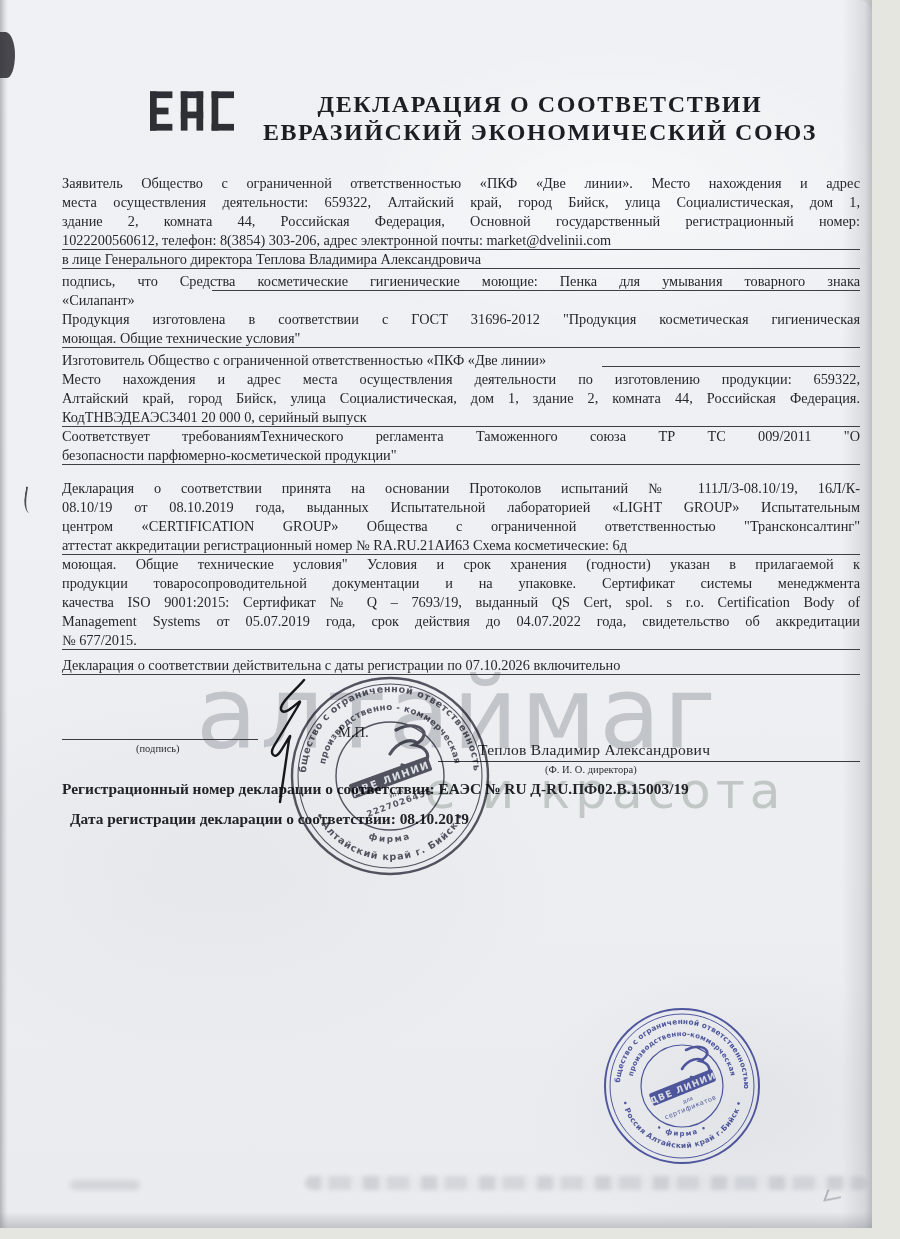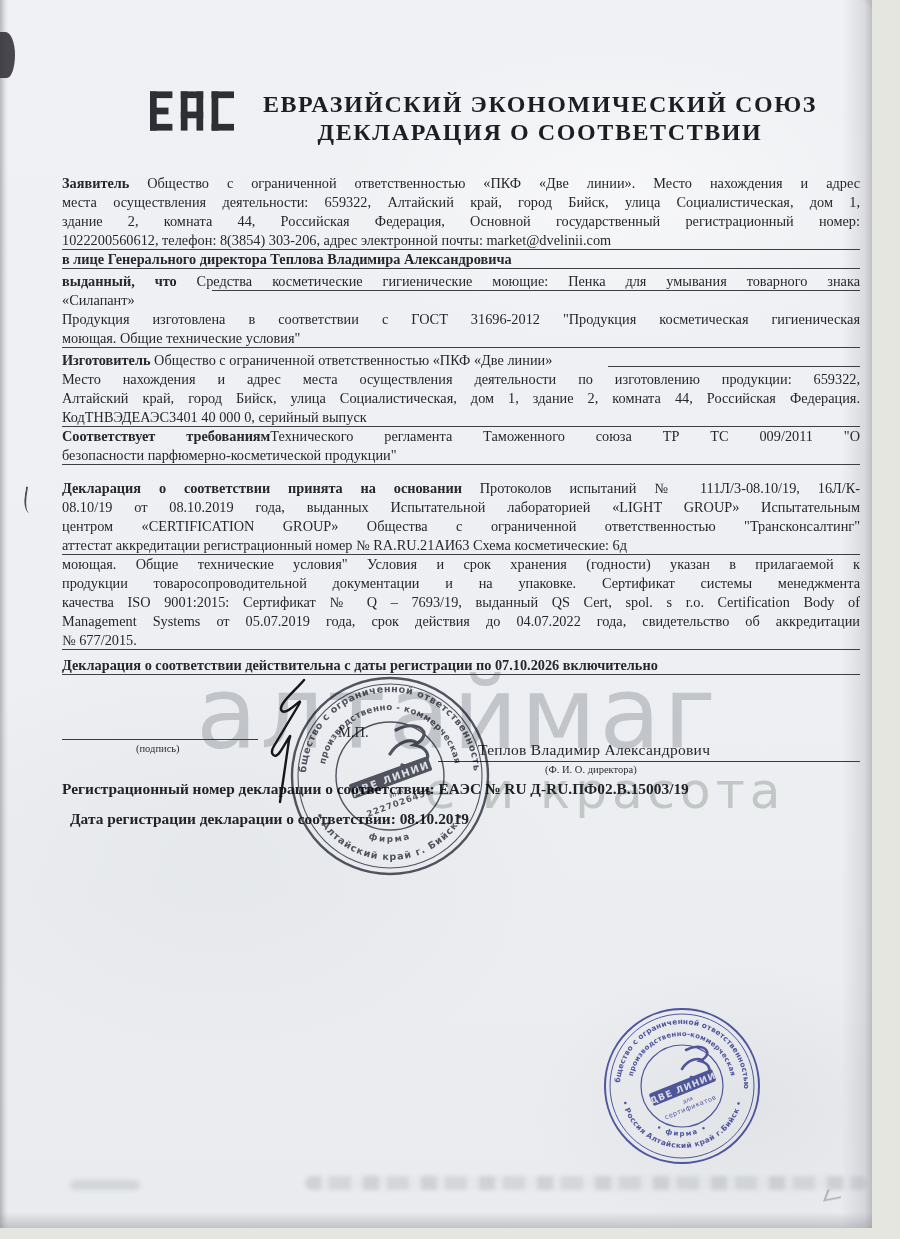--- a/index.html
+++ b/index.html
@@ -45,21 +45,21 @@
   
   .eac-mark { position:absolute; left:150px; top:77px; z-index:2; }
   .titles { position:absolute; left:240px; top:90px; width:600px; z-index:2;
     text-align:center; font-weight:bold; font-size:24px; line-height:28px;
     letter-spacing:1.6px; color:#1d1e23; }
 
   
   .doc { position:absolute; left:62px; top:174px; width:798px; z-index:2;
     font-size:14.3px; line-height:19px; color:#26272c; }
   .ln { min-height:19px; }
-  .ln b { font-weight:bold; }
+  .ln b { font-weight:normal; }
   .j { text-align:justify; text-align-last:justify; }
   .u { background:linear-gradient(#3e3f45,#3e3f45) bottom/100% 1.3px no-repeat; }
   .u-part { background:linear-gradient(90deg, transparent 0 150px, #3e3f45 150px) bottom/100% 1.3px no-repeat; }
   .gSm { margin-top:3px; }
   .gMid { margin-top:6px; }
   .gBig { margin-top:14px; }
   .lnfill { display:flex; align-items:flex-end;gap:48px; }
   .lnfill .fill { flex:1; border-bottom:1.3px solid #3e3f45; margin:0 0 3px 8px; }
 
   
@@ -113,44 +113,44 @@
         <rect x="83" y="0" width="12" height="70"></rect>
       <rect x="55" y="0" width="40" height="12"></rect>
         <rect x="55" y="36" width="40" height="12"></rect>
       <rect x="110" y="0" width="12" height="70"></rect>
         <rect x="110" y="0" width="40" height="12"></rect>
       <rect x="110" y="58" width="40" height="12"></rect>
     </g>
   </svg>
 
   <div class="titles">
+    <div>ДЕКЛАРАЦИЯ О СООТВЕТСТВИИ</div>
     <div>ЕВРАЗИЙСКИЙ ЭКОНОМИЧЕСКИЙ СОЮЗ</div>
-    <div>ДЕКЛАРАЦИЯ О СООТВЕТСТВИИ</div>
   </div>
 
   <div class="wm1">алтаймаг</div>
   <div class="wm2">е и красота</div>
 
   <div class="doc">
     <div class="ln j"><b>Заявитель</b><span> Общество с ограниченной ответственностью «ПКФ «Две линии». Место нахождения и адрес</span></div>
     <div class="ln j"><span>места осуществления деятельности: 659322, Алтайский край, город Бийск, улица Социалистическая, дом 1,</span></div>
     <div class="ln j"><span>здание 2, комната 44, Российская Федерация, Основной государственный регистрационный номер:</span></div>
     <div class="ln u"><span>1022200560612, телефон: 8(3854) 303-206, адрес электронной почты: market@dvelinii.com</span></div>
     <div class="ln u"><b>в лице Генерального директора Теплова Владимира Александровича</b></div>
-    <div class="ln j u-part gSm"><b>выданный, что</b><span> Средства косметические гигиенические моющие: Пенка для умывания товарного знака</span></div>
+    <div class="ln j u-part gSm"><b>подпись, что</b><span> Средства косметические гигиенические моющие: Пенка для умывания товарного знака</span></div>
     <div class="ln"><span>«Силапант»</span></div>
     <div class="ln j"><span>Продукция изготовлена в соответствии с ГОСТ 31696-2012 "Продукция косметическая гигиеническая</span></div>
     <div class="ln u"><span>моющая. Общие технические условия"</span></div>
     <div class="ln lnfill gSm">
         <span class="txt"><b>Изготовитель</b><span> Общество с ограниченной ответственностью «ПКФ «Две линии»</span></span>
         <span class="fill"></span>
       </div>
     <div class="ln j"><span>Место нахождения и адрес места осуществления деятельности по изготовлению продукции: 659322,</span></div>
     <div class="ln j"><span>Алтайский край, город Бийск, улица Социалистическая, дом 1, здание 2, комната 44, Российская Федерация.</span></div>
-    <div class="ln u"><span>КодТНВЭДЕАЭС3401 40 000 0, серийный выпуск</span></div>
+    <div class="ln u"><span>КодТНВЭДЕАЭС3401 20 000 0, серийный выпуск</span></div>
     <div class="ln j"><b>Соответствует требованиям</b><span>Технического регламента Таможенного союза ТР ТС 009/2011 "О</span></div>
     <div class="ln u"><span>безопасности парфюмерно-косметической продукции"</span></div>
     <div class="ln j gBig"><b>Декларация о соответствии принята на основании</b><span> Протоколов испытаний № 111Л/3-08.10/19, 16Л/К-</span></div>
     <div class="ln j"><span>08.10/19 от 08.10.2019 года, выданных Испытательной лабораторией «LIGHT GROUP» Испытательным</span></div>
     <div class="ln j"><span>центром «CERTIFICATION GROUP» Общества с ограниченной ответственностью "Трансконсалтинг"</span></div>
     <div class="ln u"><span>аттестат аккредитации регистрационный номер № RA.RU.21АИ63 Схема косметические: 6д</span></div>
     <div class="ln j"><span>моющая. Общие технические условия" Условия и срок хранения (годности) указан в прилагаемой к</span></div>
     <div class="ln j"><span>продукции товаросопроводительной документации и на упаковке. Сертификат системы менеджмента</span></div>
     <div class="ln j"><span>качества ISO 9001:2015: Сертификат № Q – 7693/19, выданный QS Cert, spol. s r.o. Certification Body of</span></div>
     <div class="ln j"><span>Management Systems от 05.07.2019 года, срок действия до 04.07.2022 года, свидетельство об аккредитации</span></div>

